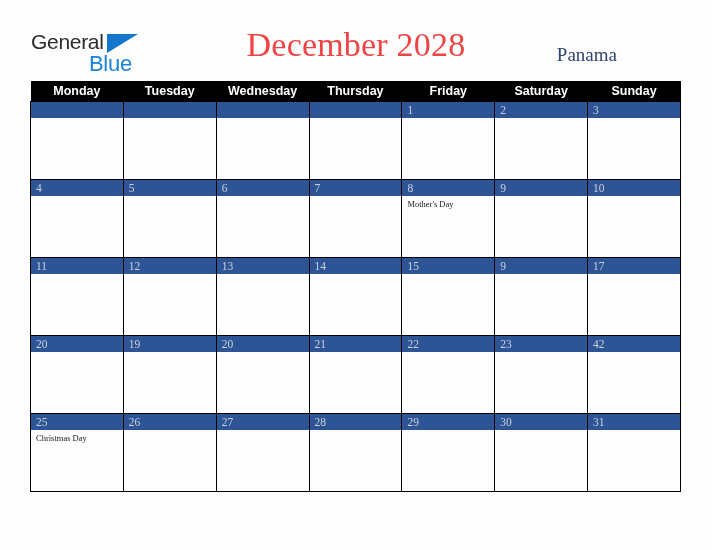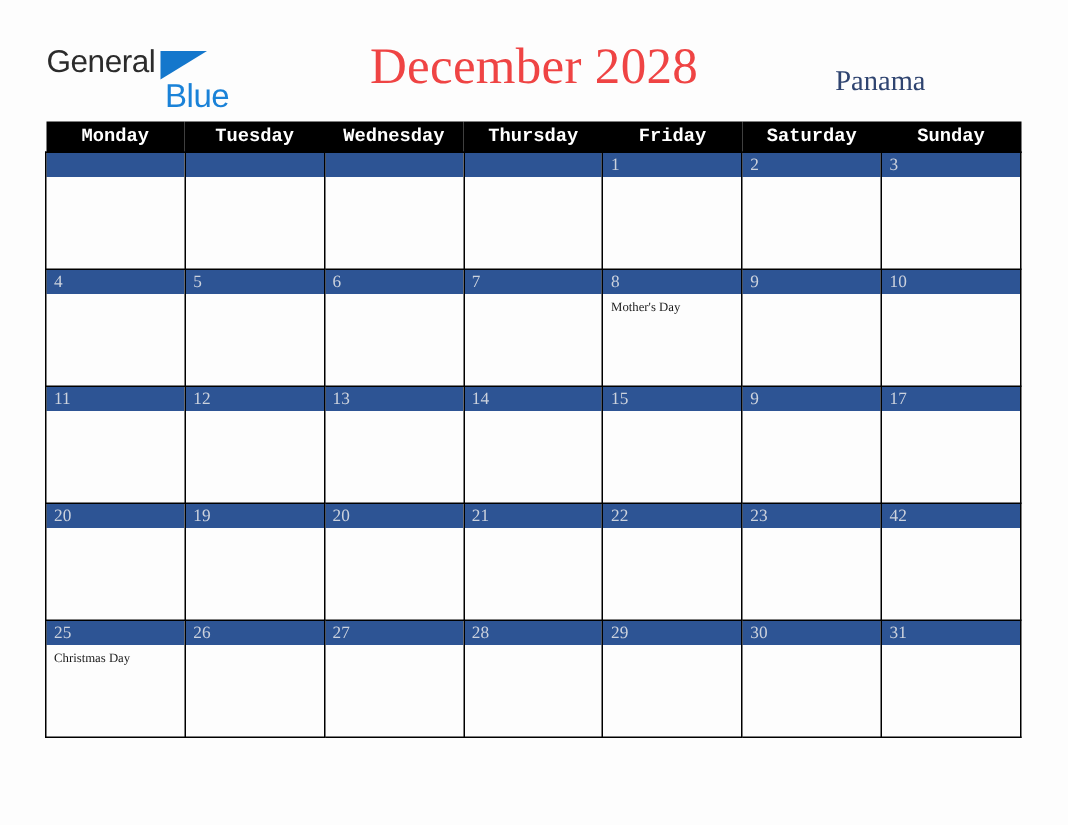--- a/index.html
+++ b/index.html
@@ -45,21 +45,21 @@
     position: absolute;
     left: 76px;
     top: 3px;
     width: 0;
     height: 0;
     border-left: 31px solid #1477cc;
     border-bottom: 19px solid transparent;
   }
   .logo-blue {
     position: absolute;
-    left: 79px;
+    left: 58px;
     top: 21px;
     font-family: "Liberation Sans", sans-serif;
     font-size: 22px;
     letter-spacing: -0.3px;
     color: #1a82d8;
     line-height: 23px;
   }
 
   .cal-title {
     position: absolute;
@@ -87,21 +87,21 @@
     position: absolute;
     left: 30px;
     top: 81px;
     width: 651px;
     border-collapse: collapse;
     table-layout: fixed;
   }
   .calendar th {
     background: #000000;
     color: #ffffff;
-    font-family: Liberation Mono, monospace;
+    font-family: Liberation Sans, sans-serif;
     font-size: 12.5px;
     font-weight: bold;
     height: 20px;
     padding: 0;
     text-align: center;
     border: none;
   }
   .calendar td {
     width: 93px;
     height: 77px;

